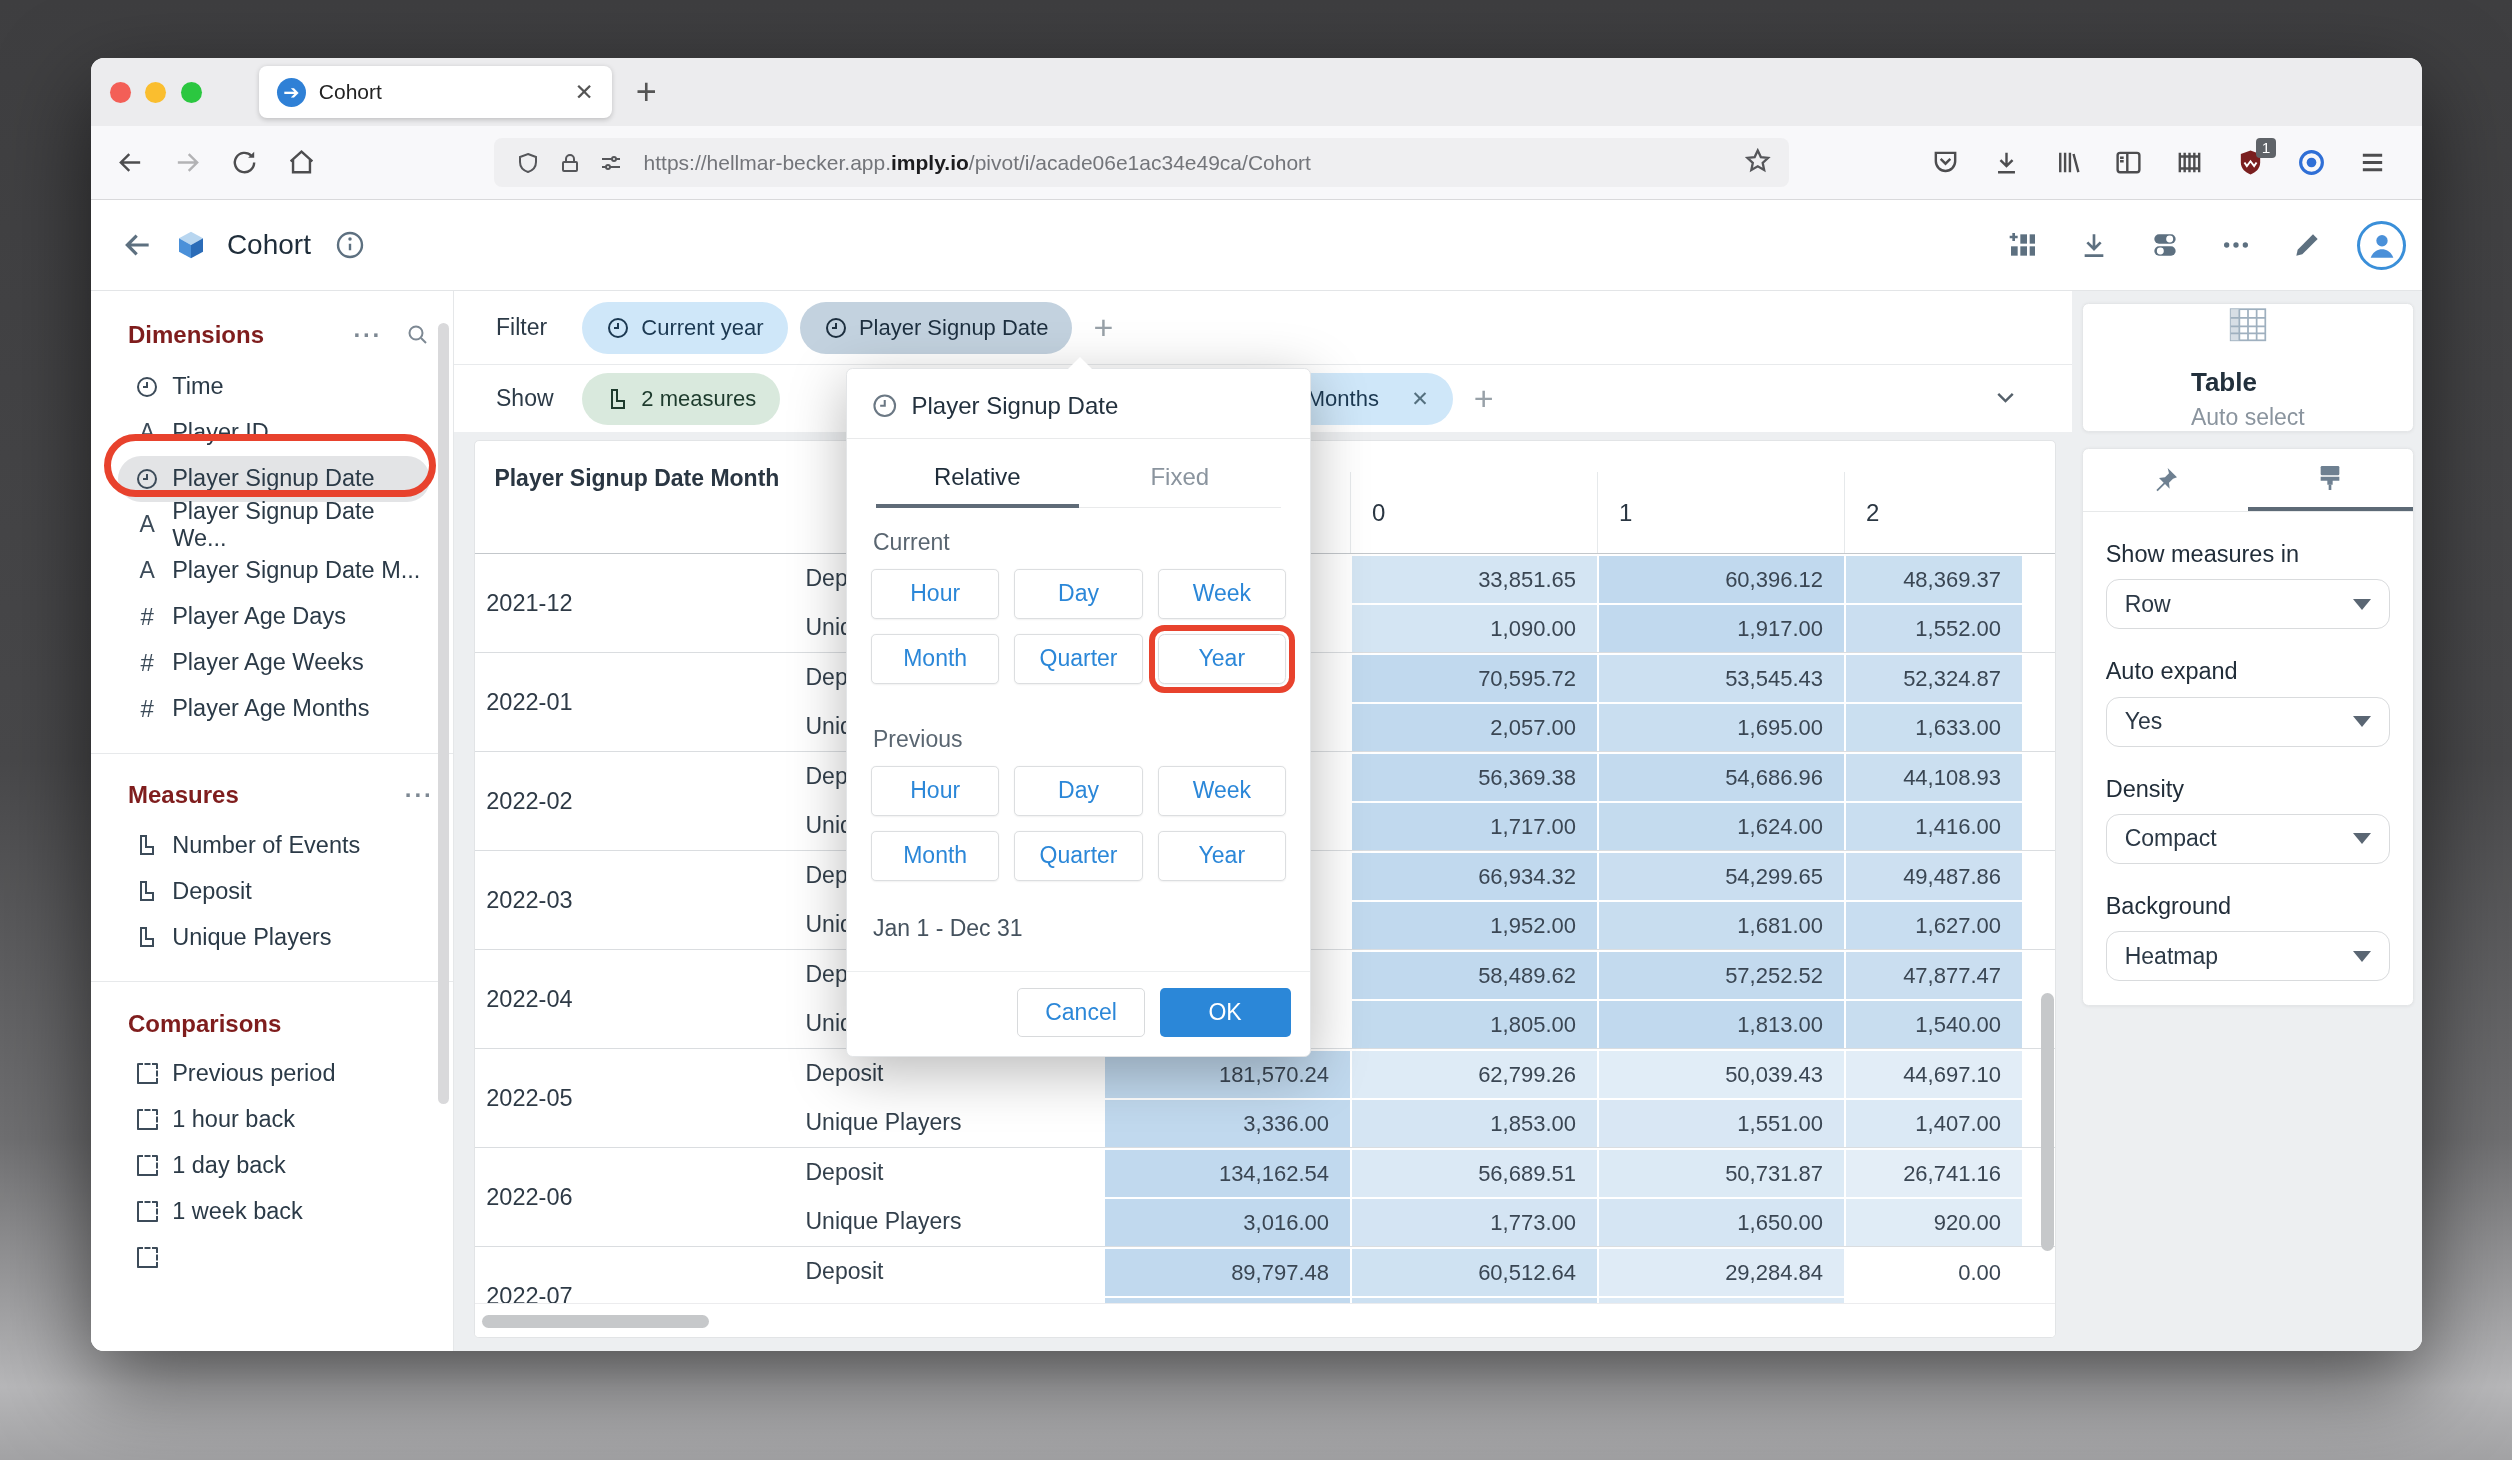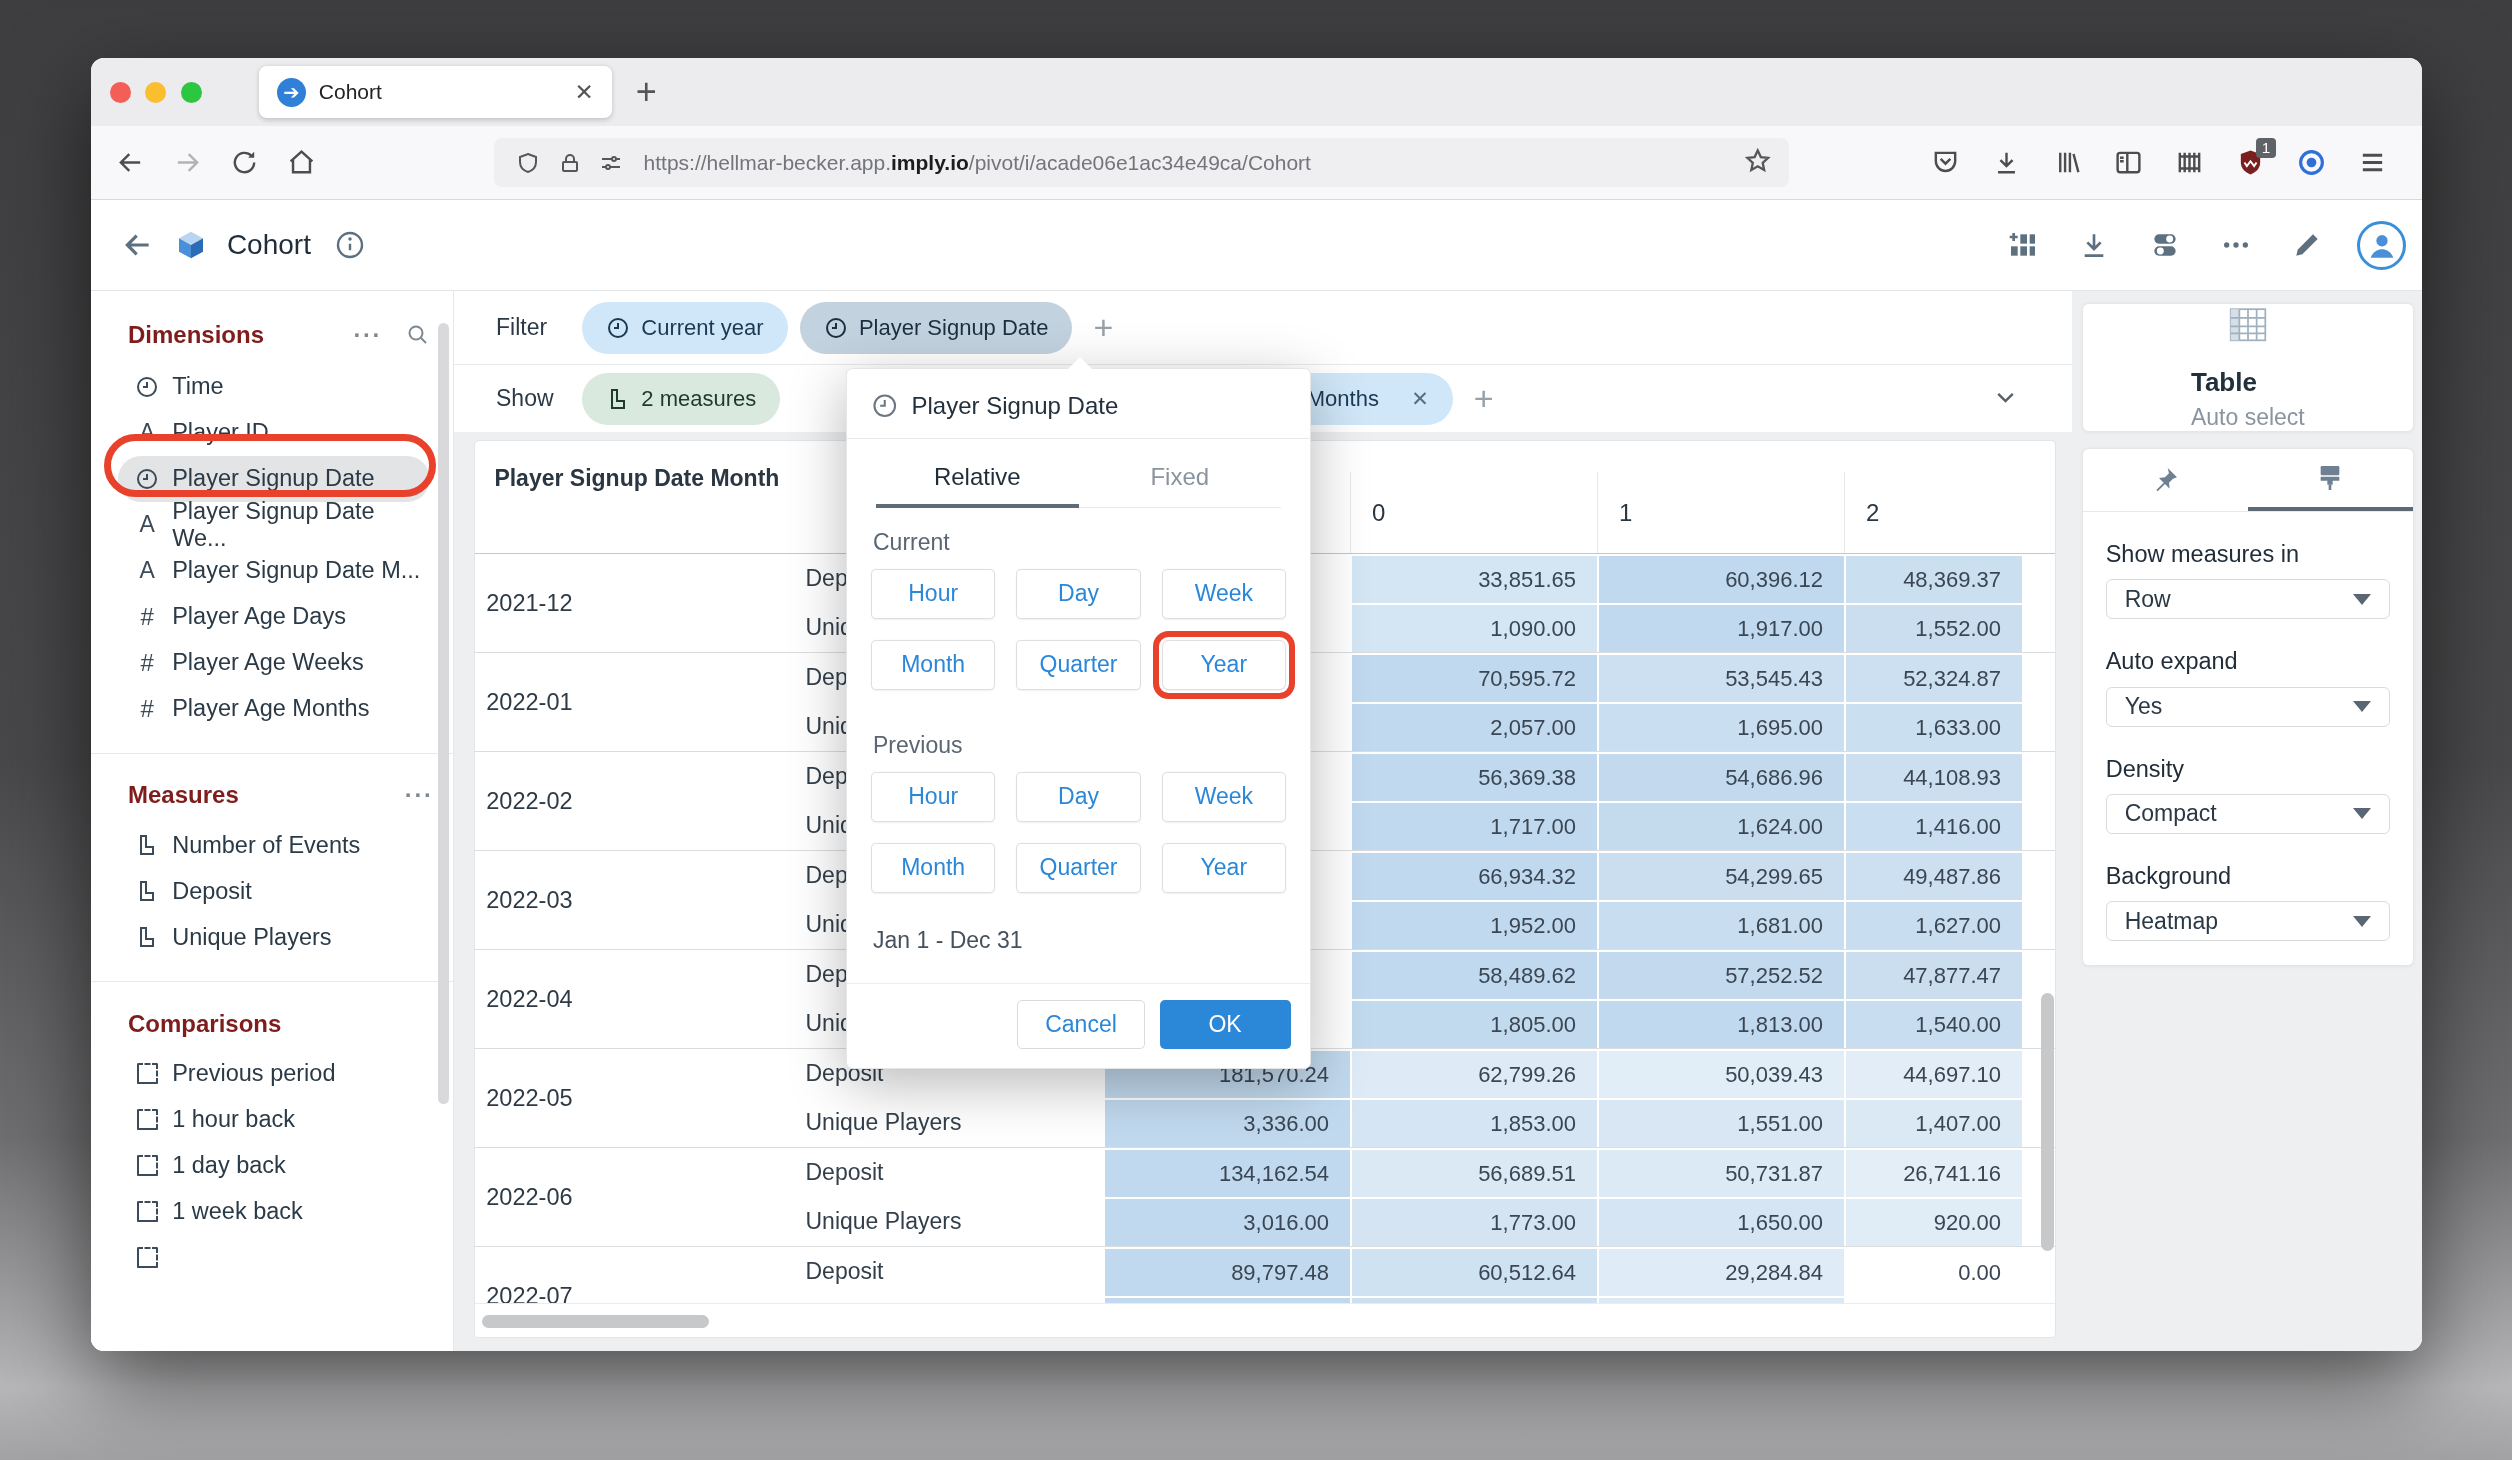--- a/index.html
+++ b/index.html
@@ -128,40 +128,40 @@
   .card { background:#fff; border:0.8px solid #e4e6e8; border-radius:6.5px; box-shadow:0 0.8px 3.2px rgba(0,0,0,.05);flex-direction:column; }
   .viz-card { height:129px; display:flex; align-items:center; padding:0 23px; gap:21px; }
   .viz-title { font-size:26px; font-weight:600; color:#22303c; }
   .viz-sub { font-size:23px; color:#8a949e; margin-top:6.5px; }
   .opt-card { margin-top:16px; padding-bottom:24px; }
   .ptabs { height:63px; display:flex; border-bottom:1.6px solid #e7e9ea; }
   .ptab { flex:1; display:flex; align-items:center; justify-content:center; color:#6e8091; }
   .ptab svg{ width:32px; height:32px; }
   .ptab.active { border-bottom:4px solid #5d6a76; }
   .field-label { font-size:23.5px; color:#212d39; margin:29px 23px 11.3px; }
-  .select { height:40px; margin:0 23px; border:1.6px solid #d9dbdd; border-radius:6px;
+  .select { height:50px; margin:0 23px; border:1.6px solid #d9dbdd; border-radius:13px;
     display:flex; align-items:center; justify-content:space-between; padding:0 18px;
     font-size:23px; color:#2b3845; background:#fff; }
   .caret { width:0; height:0; border-left:9.7px solid transparent; border-right:9.7px solid transparent;
     border-top:11.3px solid #5a6673; }
 
   
   .popup { position:absolute; left:846px; top:368px; width:465px; background:#fff; border-radius:6.5px;
     border:0.8px solid #e3e5e7; box-shadow:0 14.6px 57px rgba(0,0,0,.28); z-index:60; }
   .popup::before { content:""; position:absolute; top:-12px; left:220px;
     border-left:13.8px solid transparent; border-right:13.8px solid transparent; border-bottom:13px solid #fff; }
   .pop-head { display:flex; align-items:center; gap:13px; padding:23px 24px 18px; }
   .pop-head svg { width:27.5px; height:27.5px; color:#6b7884; }
   .pop-title { font-size:24px; color:#23313e; font-weight:500; }
   .pop-div { border-top:1.6px solid #e9eaeb; }
   .tabs { display:flex; margin:14.6px 29px 0; border-bottom:1.6px solid #e9eaeb; }
   .ptab2 { flex:1; text-align:center; font-size:24px; padding:9.7px 0 13px; color:#8a949e; }
   .ptab2.active { color:#1f2d3a; border-bottom:4px solid #5f6b77; margin-bottom:-1.6px; }
   .sec-label { font-size:23px; color:#5a6671; margin:21px 26px 0; }
-  .pgrid { display:grid; grid-template-columns:1fr 1fr 1fr; gap:21px; margin:13px 24px 0; }
+  .pgrid { display:grid; grid-template-columns:1fr 1fr 1fr; gap:15px; margin:13px 24px 0; }
   .pbtn { height:50px; border:1.6px solid #dcdee0; border-radius:4.9px; background:#fff;
     display:flex; align-items:center; justify-content:center; font-size:23px; color:#2b87d8;
     box-shadow:0 0.8px 1.6px rgba(0,0,0,.06); }
   .pbtn.annotated { outline:6.5px solid #e8422d; outline-offset:3.2px; border-radius:6.5px; }
   .range { font-size:23px; color:#45525e; margin:34px 26px 0; }
   .pop-foot { margin-top:29px; border-top:1.6px solid #eceeef; padding:16px 19.4px 19.4px;
     display:flex; justify-content:flex-end; gap:14.6px; }
   .btn-cancel { width:128px; height:49px; border:1.6px solid #d8dadc; border-radius:4.9px; background:#fff;
     color:#2b87d8; font-size:23px; display:flex; align-items:center; justify-content:center; }
   .btn-ok { width:131px; height:49px; border-radius:4.9px; background:#2b87d8; color:#fff; font-size:23px;

